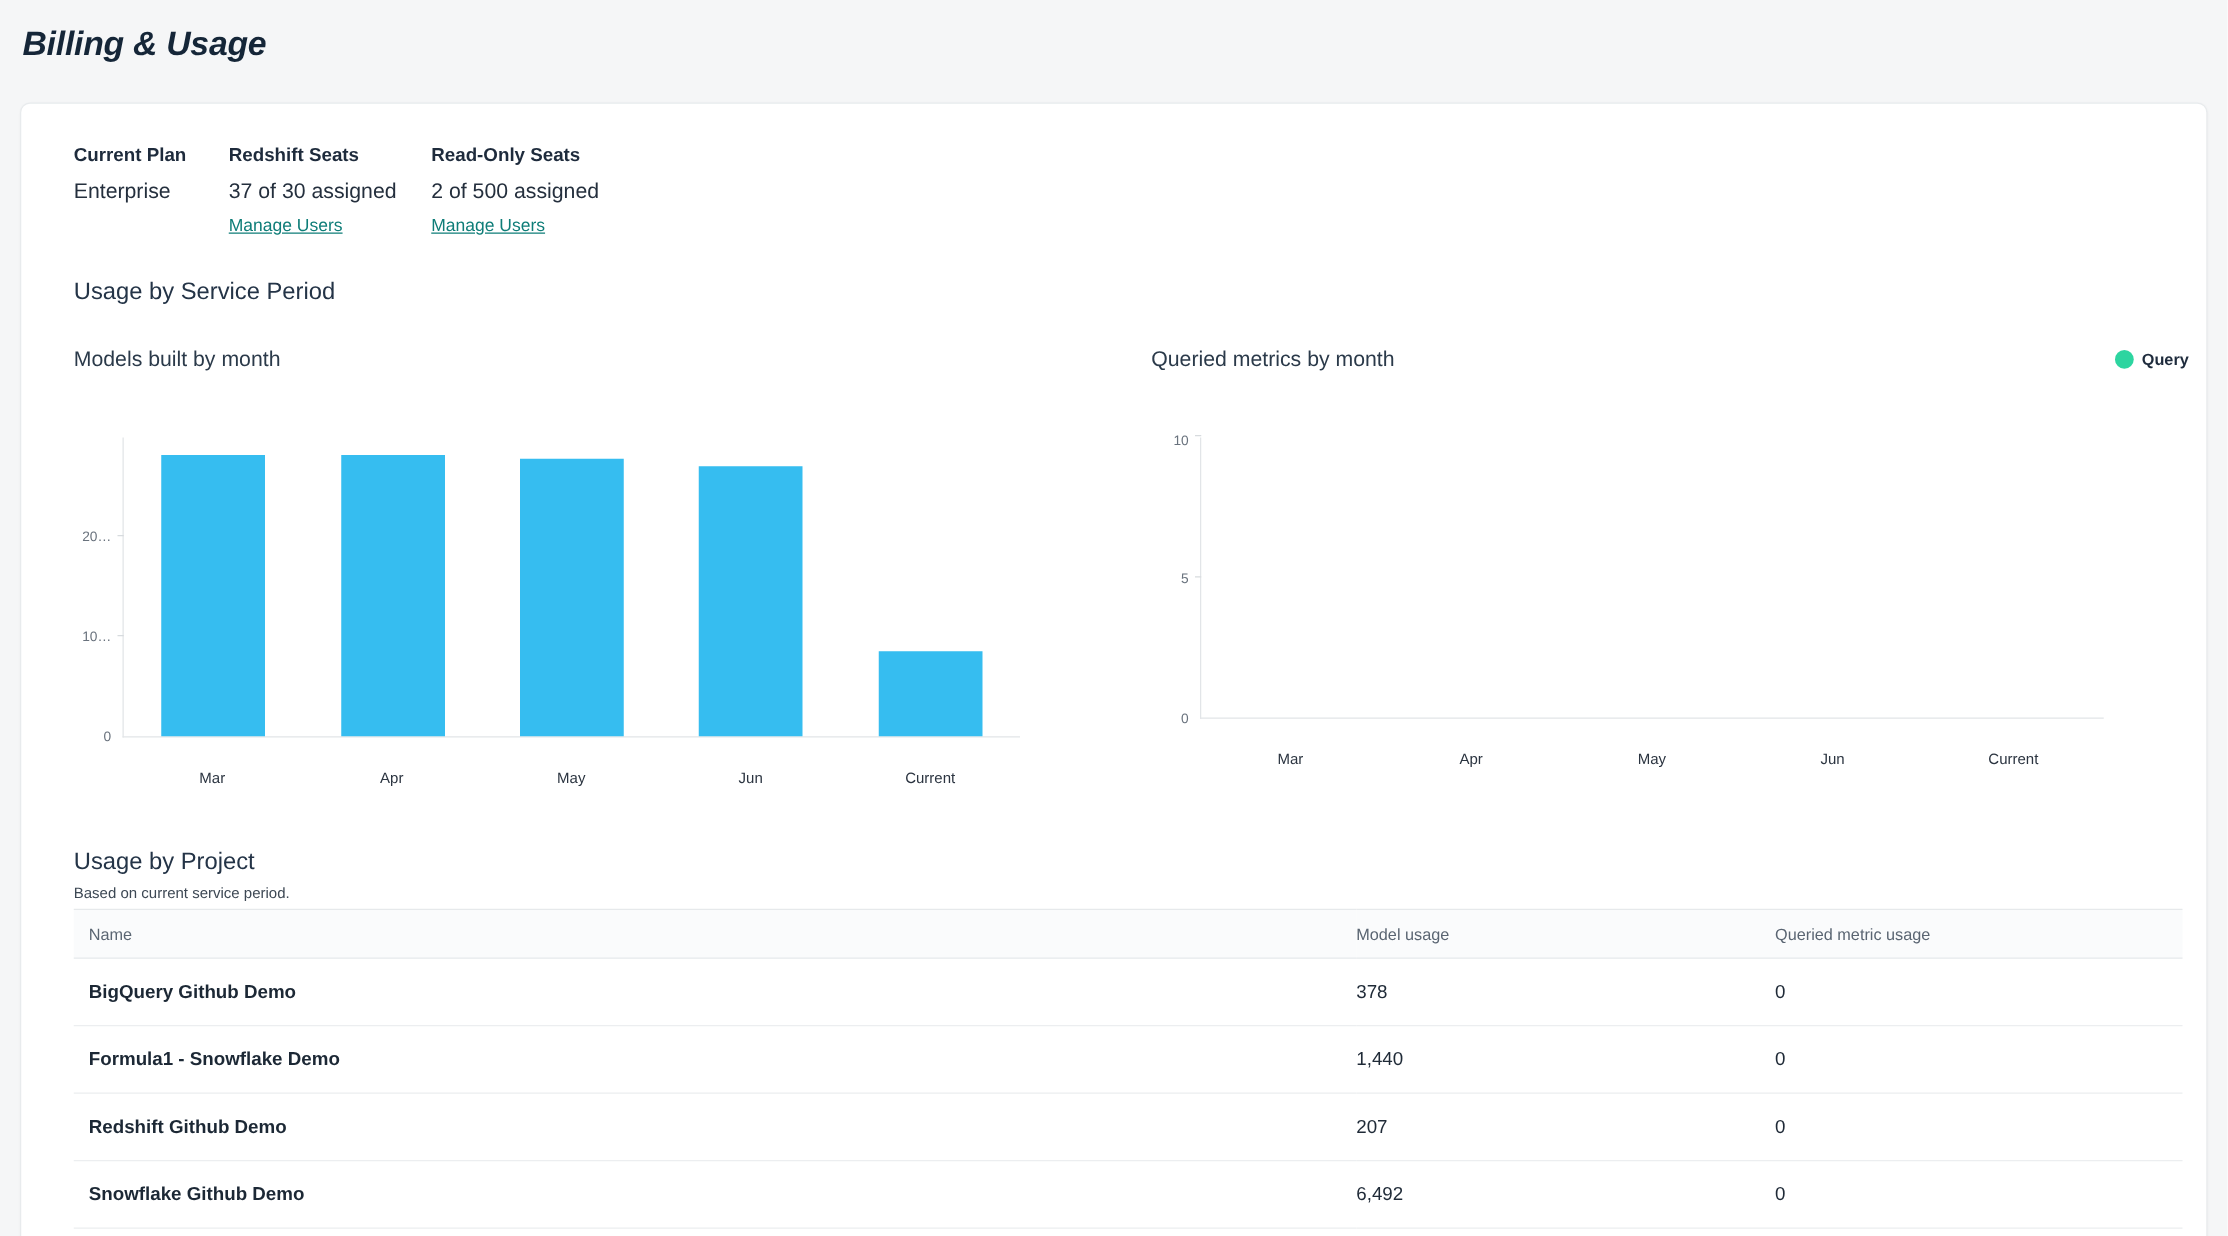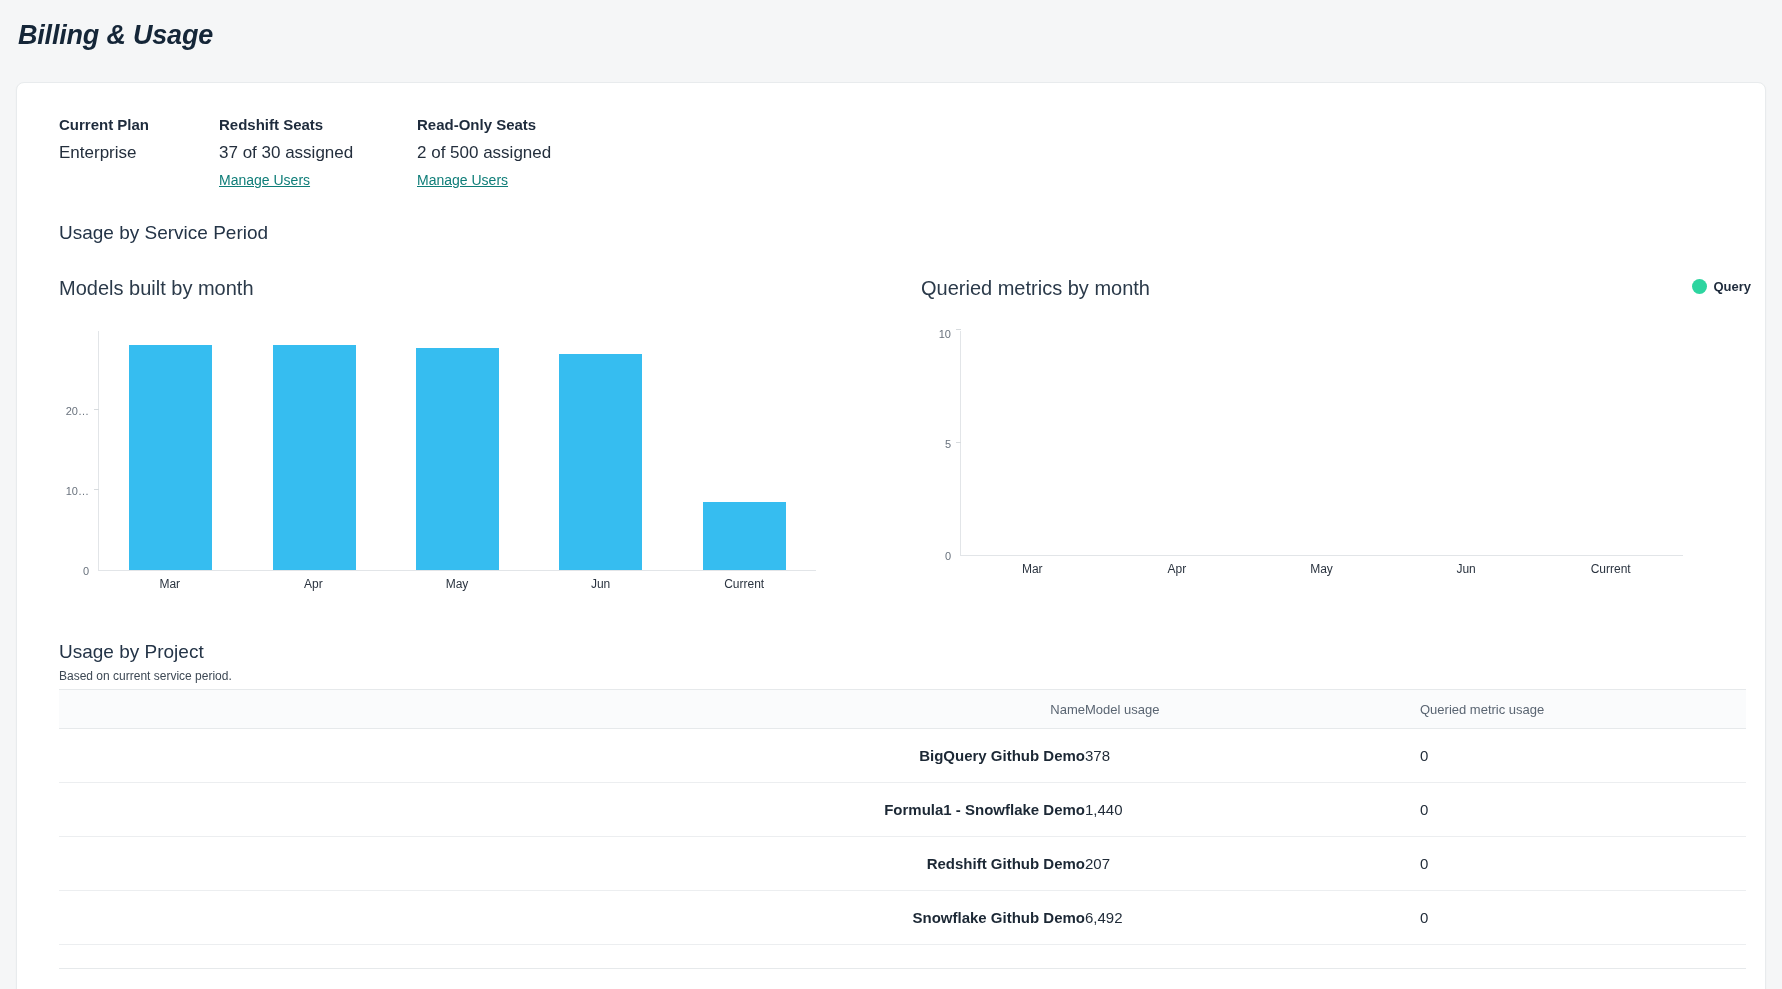--- a/index.html
+++ b/index.html
@@ -14,69 +14,69 @@
   .page-header h1 { margin:0; font-size:27px; font-weight:700; color:#152638; letter-spacing:-0.2px; }
 
   .card {
     position:absolute; left:16px; top:82px; width:1750px; height:1040px;
     background:#ffffff; border:1px solid #e8ebed; border-radius:8px;
     box-shadow:0 1px 2px rgba(16,24,40,0.04);
     padding:33px 20px 0 42px;
   }
 
   
-  .plan-row { display:flex; margin-bottom:33px;gap:36px; }
+  .plan-row { display:flex; margin-bottom:33px; }
   .plan-col-1 { width:124px; }
   .plan-col-2 { width:162px; }
   .plan-label { font-size:15px; font-weight:700; color:#1e2b3c; }
   .plan-value { font-size:17px; color:#242f3d; margin-top:10px; }
   .manage-link {
     display:inline-block; margin-top:9px; font-size:14px;
     color:var(--link-color,#0e7d78); text-decoration:underline; cursor:pointer;
   }
 
   .section-title { margin:0 0 33px 0; font-size:19px; font-weight:400; color:#243447; }
 
   
   .charts-row { display:flex; position:relative; margin-bottom:50px; }
   .chart-left  { width:757px; margin-right:105px; }
   .chart-right { width:762px; }
-  .chart-title { font-size:20px; font-weight:400; color:#2b3a4a; height:22px; margin-bottom:32px; }
+  .chart-title { font-size:17px; font-weight:400; color:#2b3a4a; height:22px; margin-bottom:50px; }
   .chart-body { display:flex; }
   .chart-right .chart-body { margin-top:15px; }
   .y-gutter { width:39px; position:relative; }
   .ytick {
     position:absolute; right:9px; transform:translateY(50%);
     font-size:11px; color:#69727d; white-space:nowrap;
   }
   .plot {
     flex:1; position:relative; display:flex; align-items:flex-end;
     border-left:1px solid #e2e5e8; border-bottom:1px solid #e2e5e8;
   }
   .ytickmark { position:absolute; left:-5px; width:5px; height:1px; background:#d7dbde; }
   .bar-slot { flex:1; display:flex; justify-content:center; align-items:flex-end; height:100%; }
   .bar { width:83px; }
   .x-labels { display:flex; margin-left:39px; margin-top:6px; }
-  .xlab { flex:1; text-align:center; font-size:12px; color:#2b3440; }
+  .xlab { flex:1; text-align:center; font-size:12px; color:#2b3440;margin-top:19px; }
 
   .legend { position:absolute; right:-6px; top:2px; display:flex; align-items:flex-start; }
   .legend-dot { width:15px; height:15px; border-radius:50%; background:var(--legend-green,#2dd5a0); margin-right:6px; }
   .legend-label { font-size:13px; font-weight:700; color:#1e2b3c; }
 
   
   .table-title { margin:0 0 6px 0; font-size:19px; font-weight:400; color:#243447; }
   .table-subtitle { font-size:12px; color:#3d4854; margin-bottom:6px; }
   table.usage-table { width:1687px; border-collapse:collapse; table-layout:fixed; border-top:1px solid #e6e9eb; }
   .usage-table col.c1 { width:1026px; }
   .usage-table col.c2 { width:335px; }
   .usage-table thead th {
     height:39px; background:#fafbfc; border-bottom:1px solid #e6e9eb;
     font-size:13px; font-weight:400; color:#5a6572; text-align:left; vertical-align:middle; padding:0;
   }
-  .usage-table thead th.first, .usage-table td.name { padding-left:12px;text-align:right; }
+  .usage-table thead th.first, .usage-table td.name { padding-left:12px; }
   .usage-table tbody td {
     height:54px; border-bottom:1px solid #eceef0; vertical-align:middle;
     font-size:15px; color:#1f2a37; padding:0;
   }
   .usage-table td.name { font-weight:700; color:#1c2835; }
 
   .table-spacer { width:1687px; height:24px; border-bottom:1px solid #e6e9eb; }
 </style>
 </head>
 <body style="--link-color: #0e7d78; --legend-green: #2dd5a0;">

